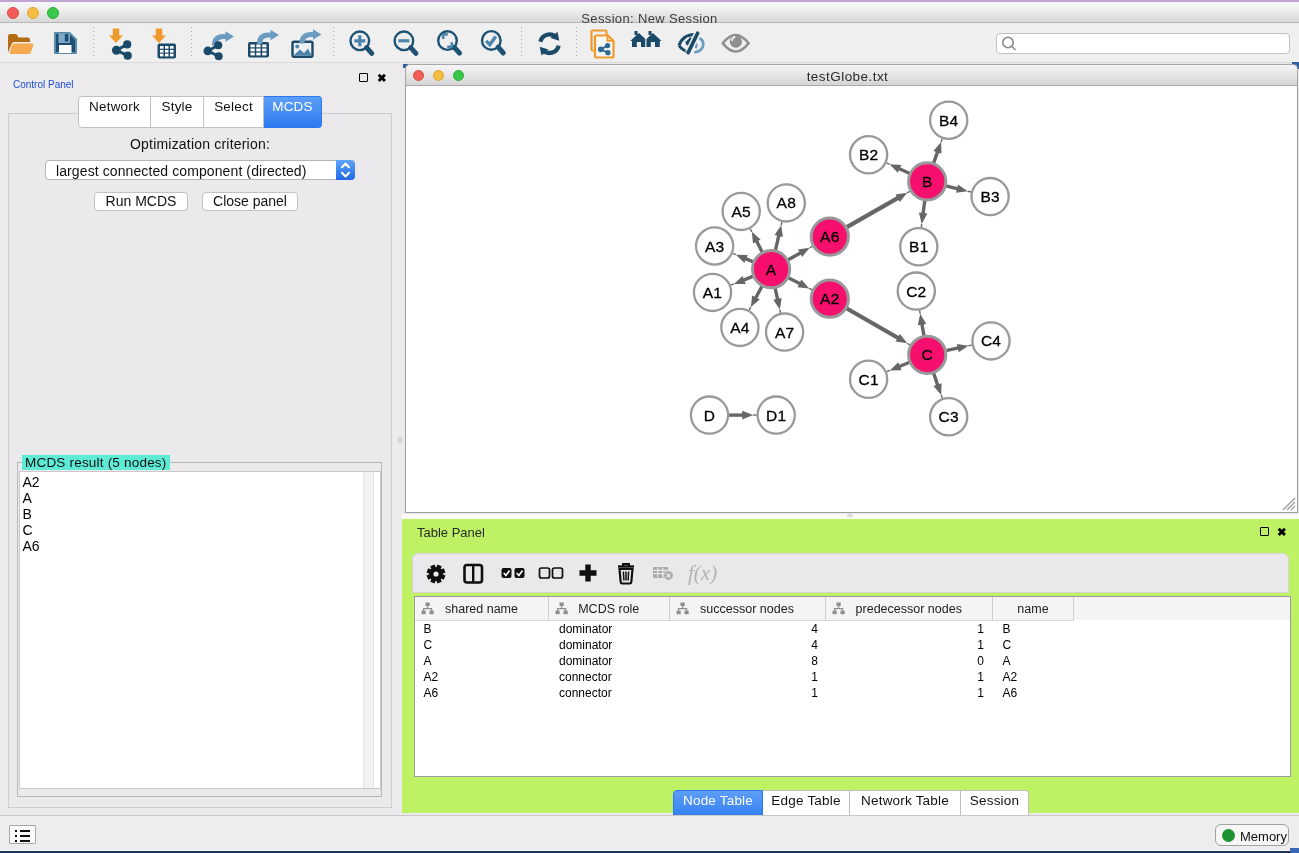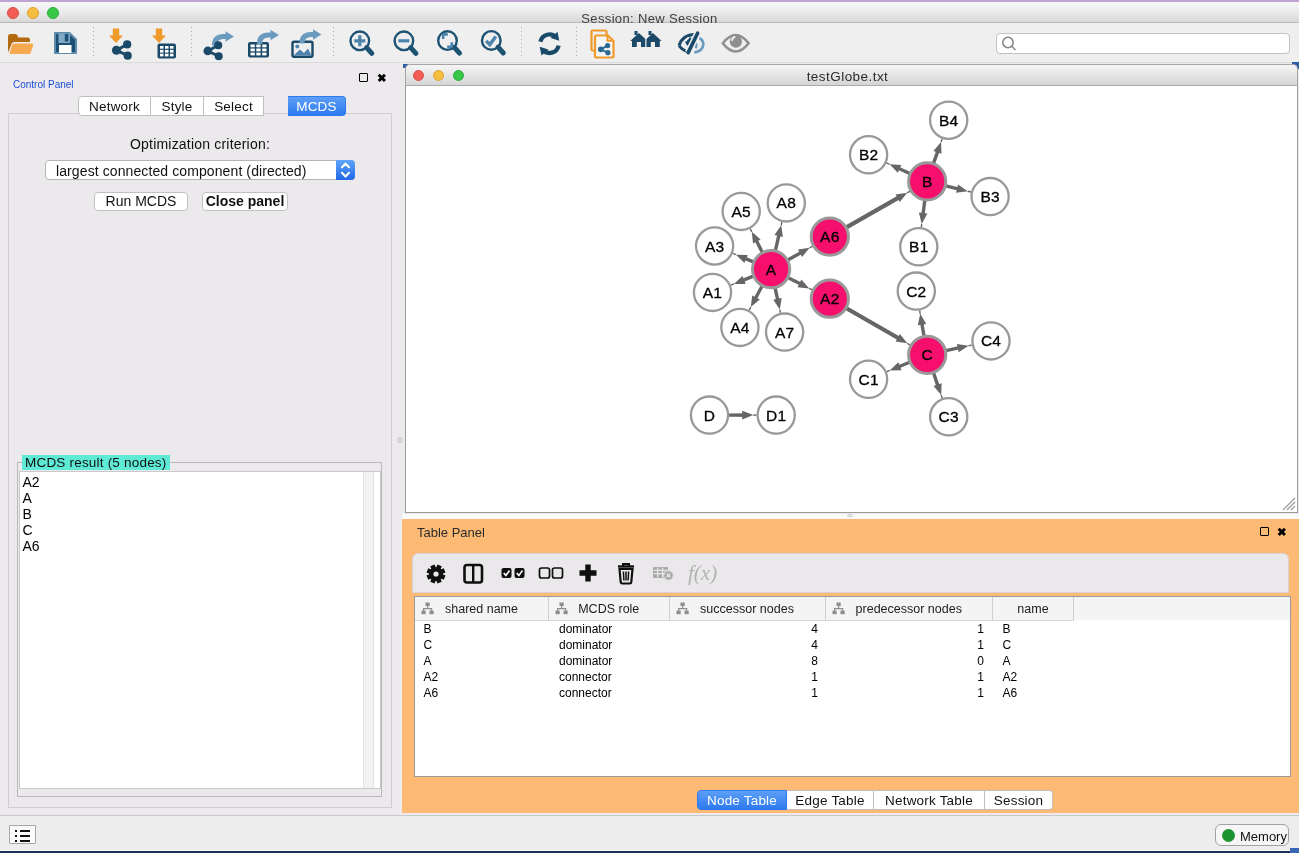--- a/index.html
+++ b/index.html
@@ -24,25 +24,25 @@
 #searchbox { left:996px; top:10px; width:294px; height:21px; background:#fff;
   border:1px solid #c2c2c2; border-radius:4px; }
 
 
 #cpanel { left:0; top:64px; width:396px; height:749px; background:#eceaec; }
 #cpanel .ptitle { left:13px; top:15px; font-size:10px; color:#1d4ed8; position:absolute; }
 .floatico { position:absolute; width:9px; height:9px; border:1.4px solid #000; border-radius:1px; }
 .closeico { position:absolute; font-size:11.5px; font-weight:bold; color:#000; line-height:10px; }
 #cpbox { left:8px; top:49px; width:384px; height:695px; border:1px solid #cfcdcf; background:#ebe9eb; position:absolute; }
 .tabs { position:absolute; display:flex; height:20px; }
-.tab { height:20px; line-height:19px; font-size:13.5px; letter-spacing:0.2px; text-align:center; background:#fff;
+.tab { height:32px; line-height:19px; font-size:13.5px; letter-spacing:0.2px; text-align:center; background:#fff;
   border:1px solid #c0c0c0; border-left:none; color:#111; }
 .tab.first { border-left:1px solid #c0c0c0; border-radius:4px 0 0 4px; }
 .tab.last { border-radius:0 4px 4px 0; }
-.tab.sel { background:linear-gradient(#5d9ff7, #2d7af0); color:#fff; border-color:#2d7af0;margin-left:24px; }
+.tab.sel { background:linear-gradient(#5d9ff7, #2d7af0); color:#fff; border-color:#2d7af0; }
 #optlabel { width:384px; text-align:center; top:72px; left:8px; font-size:14px; letter-spacing:0.2px; color:#111; position:absolute; }
 #combo { left:45px; top:96px; width:310px; height:20px; background:#fff; border:1px solid #b5b5b5; border-radius:4px; position:absolute; }
 #combo .ctext { position:absolute; left:10px; top:1.5px; font-size:14px; letter-spacing:0.1px; color:#111; }
 #combo .stepper { position:absolute; right:-1px; top:-1px; width:19px; height:20px;
   background:linear-gradient(#5fa5f9, #2068e8); border-radius:0 4px 4px 0; }
 .btn { position:absolute; height:19px; background:#fff; border:1px solid #c2c2c2; border-radius:4px;
   font-size:14px; color:#111; text-align:center; line-height:17px; }
 #fieldset { left:17px; top:398px; width:365px; height:335px; border:1px solid #b9b7b9; position:absolute; }
 #fieldset .legend { position:absolute; left:4px; top:-8px; background:#5eead4; padding:0 3px; font-size:13.5px; letter-spacing:0.2px; color:#111; }
 #mlist { position:absolute; left:1px; top:8px; width:362px; height:318px; background:#fff; border:1px solid #c9c9c9; }
@@ -57,21 +57,21 @@
 #nettitle .title { width:100%; text-align:center; font-size:13.5px; letter-spacing:0.45px; color:#2c2c2c; top:4px; position:absolute; margin-left:-4px; }
 #netbody { position:absolute; left:0; top:22px; width:893px; height:427px; background:#fff;
   border:1px solid #9b9b9b; border-top:none; }
 
 
 #hdivider { left:402px; top:514px; width:897px; height:5px; background:#fafafa; }
 #hhandle { left:847px; top:513.5px; width:6px; height:3px; background:#e8e8e8; border:1px solid #cfcfcf; border-radius:2px; }
 #vhandle { left:398px; top:437px; width:4px; height:6px; background:#e2e2e2; border:1px solid #c6c6c6; border-radius:1px; }
 
 
-#tpanel { left:402px; top:519px; width:897px; height:294px; background:#fdba74; }
+#tpanel { left:402px; top:519px; width:897px; height:294px; background:#bef264; }
 #tpanel .ptitle { left:15px; top:6px; font-size:13px; color:#2b2b2b; position:absolute; }
 #ttoolbar { position:absolute; left:10px; top:34px; width:877px; height:40px; background:#eae8ea;
   border:1px solid #d6d4d6; border-radius:6px 6px 0 0; }
 #ttable { position:absolute; left:12px; top:77px; width:877px; height:181px; background:#fff; border:1px solid #9b9b9b; }
 #thead { position:absolute; left:0; top:0; width:875px; height:23px; background:#f5f4f5; }
 .hcell { position:absolute; top:0; height:23px; border-right:1px solid #cfcfcf; }
 .hcell .txt { width:100%; text-align:center; position:absolute; top:5px; font-size:12.5px; color:#1d1d1d; }
 .trow { position:absolute; font-size:12px; color:#000; }
 .btabs { position:absolute; display:flex; height:21px; }
 
@@ -209,21 +209,21 @@
     <div class="ctext">largest connected component (directed)</div>
     <div class="stepper">
         <svg width="19" height="20" style="position:absolute;left:0;top:0;">
           <path d="M6,7.2 L9.5,3.6 L13,7.2" fill="none" stroke="#fff" stroke-width="2.1" stroke-linecap="round" stroke-linejoin="round"></path>
           <path d="M6,12.8 L9.5,16.4 L13,12.8" fill="none" stroke="#fff" stroke-width="2.1" stroke-linecap="round" stroke-linejoin="round"></path>
         </svg>
       </div>
   </div>
   <div id="optlabel">Optimization criterion:</div>
   <div class="btn" style="left:94px; top:128px; width:94px;">Run MCDS</div>
-  <div class="btn" style="left:202px; top:128px; width:86px;font-weight:bold;">Close panel</div>
+  <div class="btn" style="left:202px; top:128px; width:96px;">Close panel</div>
   <div id="fieldset">
     <div class="legend">MCDS result (5 nodes)</div>
     <div id="mlist">
       <div class="items">A2<br>A<br>B<br>C<br>A6</div>
       <div class="track"></div>
     </div>
   </div>
 </div>
 
 <div class="abs" style="left:403px;top:64px;width:5px;height:4px;background:#2e5fa5;"></div>

